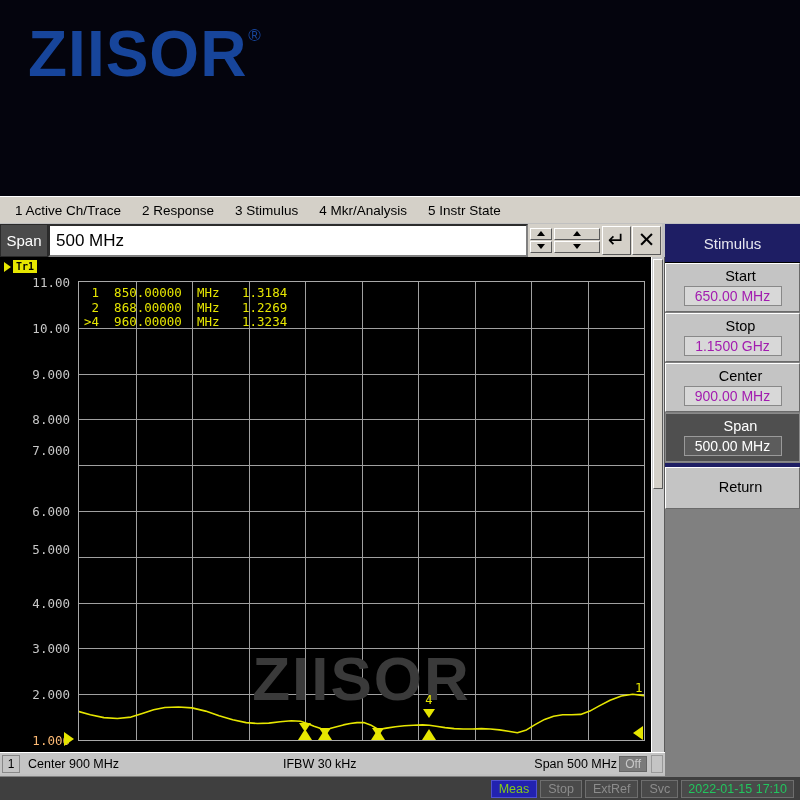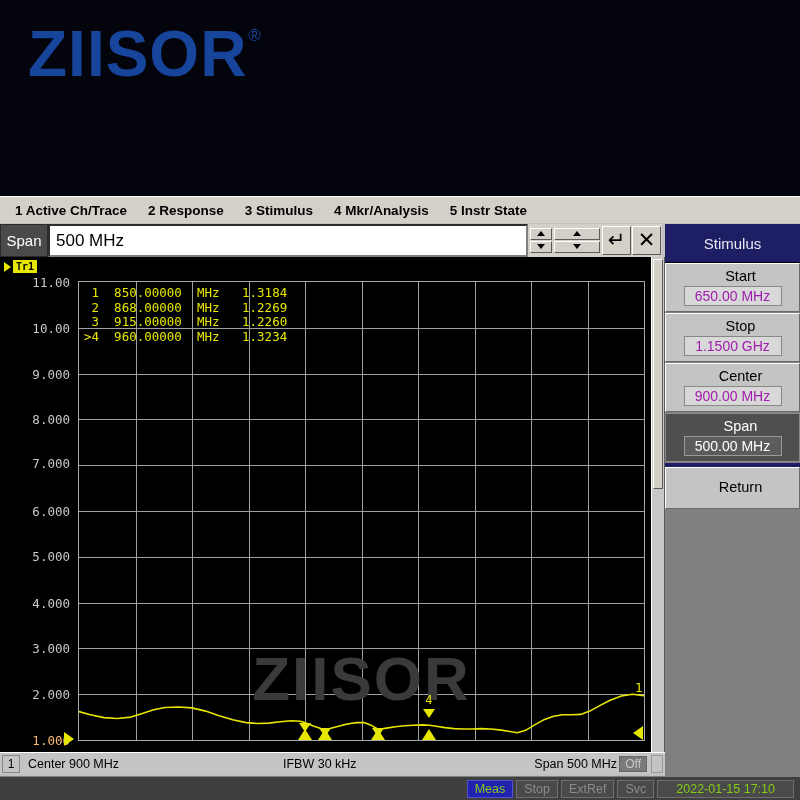--- a/index.html
+++ b/index.html
@@ -34,21 +34,20 @@
   .menubar{
     position:absolute;left:0;top:196px;width:800px;height:26px;
     background:#d4d0c8;
     border-top:1px solid #fff;
     display:flex;align-items:center;
     font-size:13.5px;color:#000;
   }
   .menuitem{
     padding:2px 9px;margin-left:3px;white-space:nowrap;
     font-family:"Liberation Sans", sans-serif;
-    font-weight:bold;
   }
   .menuitem:first-child{margin-left:6px;}
 
   
   .entrybar{
     position:absolute;left:0;top:224px;width:662px;height:33px;
     background:#d4d0c8;display:flex;align-items:stretch;
   }
   .entry-label{
     width:48px;background:#4a4a4a;color:#fff;
@@ -231,23 +230,23 @@
     border-top:1px solid #808080;box-sizing:border-box;
   }
   .tb-btn{
     height:18px;margin-right:3px;padding:0 7px;
     display:flex;align-items:center;font-size:12.5px;
     border:1px solid #6e6e6e;box-sizing:border-box;
     background:#4a4a4a;color:#8c8c8c;
   }
   .tb-btn.active{background:#2222b0;color:#84cc16;border-color:#5050d0;margin-left:24px;}
   .tb-clock{
-    height:18px;margin-right:6px;padding:0 18px;
+    height:18px;margin-right:6px;padding:0 6px;
     display:flex;align-items:center;font-size:12.5px;
-    background:#4a4a4a;color:#84cc16;border:1px solid #6e6e6e;
+    background:#4a4a4a;color:#22c55e;border:1px solid #6e6e6e;
     box-sizing:border-box;
   }
 </style>
 </head>
 <body>
 
 <div id="app">
 
   <div class="logo-banner">
     <div class="logo-wrap">
@@ -294,23 +293,23 @@
     <div class="trace-header">
       <span class="tri-right"></span>
       <span class="tr-badge">Tr1</span>
     </div>
 
     <div class="yaxis">
         <div class="ylab" style="top: 7px;">11.00</div>
         <div class="ylab" style="top: 52.8px;">10.00</div>
         <div class="ylab" style="top: 98.6px;">9.000</div>
         <div class="ylab" style="top: 144.4px;">8.000</div>
-        <div class="ylab" style="top: 188px; margin-left: 28px;">7.000</div>
+        <div class="ylab" style="top: 175px; margin-left: 28px;">7.000</div>
         <div class="ylab" style="top: 236px;">6.000</div>
-        <div class="ylab" style="top: 281px;">5.000</div>
+        <div class="ylab" style="top: 274px;">5.000</div>
         <div class="ylab" style="top: 327.6px;">4.000</div>
         <div class="ylab" style="top: 373.4px;">3.000</div>
         <div class="ylab" style="top: 419.2px;">2.000</div>
         <div class="ylab ref" style="top: 465px;">1.000</div>
         <div class="refpointer" style="top: 457px; left: 64px;"></div>
       </div>
 
     <div class="plotbox">
       <div class="plotinner">
         <svg id="grid-svg" width="565" height="458" style="position:absolute;left:0;top:0;">
@@ -330,21 +329,21 @@
             <line x1="0" y1="229.5" x2="565" y2="229.5" stroke="#a0a0a0" stroke-width="1"></line>
             <line x1="0" y1="275.5" x2="565" y2="275.5" stroke="#a0a0a0" stroke-width="1"></line>
             <line x1="0" y1="321.5" x2="565" y2="321.5" stroke="#a0a0a0" stroke-width="1"></line>
             <line x1="0" y1="366.5" x2="565" y2="366.5" stroke="#a0a0a0" stroke-width="1"></line>
             <line x1="0" y1="412.5" x2="565" y2="412.5" stroke="#a0a0a0" stroke-width="1"></line>
           </svg>
         <div class="watermark">ZIISOR</div>
         <svg id="trace-svg" width="565" height="458" style="position:absolute;left:0;top:0;">
             <polyline points="0.0,429.6 11.3,432.8 24.9,435.6 38.4,436.5 52.0,435.1 63.3,431.4 74.6,427.8 85.9,425.5 99.4,425.0 113.0,425.9 126.6,429.1 140.1,433.7 153.7,437.8 167.2,440.6 178.5,441.5 189.8,441.1 201.1,439.7 212.4,438.8 221.5,439.2 228.3,441.5 235.0,444.3 241.8,446.6 246.3,447.5 250.9,446.6 257.6,444.7 264.4,442.9 271.2,441.5 278.0,440.6 284.8,440.6 291.5,442.9 299.4,447.5 307.4,446.1 316.4,444.7 325.4,443.8 334.5,443.3 343.5,442.9 350.3,443.3 357.1,444.3 366.1,445.6 375.2,446.6 384.2,447.0 393.2,447.0 402.3,446.6 411.3,447.0 420.4,447.9 429.4,449.3 438.4,450.7 447.5,447.9 456.5,442.4 465.6,437.4 474.6,434.2 483.6,432.8 492.7,432.8 501.7,432.4 510.8,429.1 519.8,424.1 531.1,418.2 542.4,414.0 553.7,412.2 565.0,413.6" fill="none" stroke="#e6e600" stroke-width="1.6" stroke-linejoin="round" stroke-linecap="round"></polyline>
           </svg>
-        <div class="marker-table" id="marker-table"><div class="mk-row"> 1  850.00000  MHz   1.3184</div><div class="mk-row"> 2  868.00000  MHz   1.2269</div><div class="mk-row"> 3  915.00000  MHz   1.2260</div><div class="mk-row">&gt;4  960.00000  MHz   1.3234</div></div>
+        <div class="marker-table" id="marker-table"><div class="mk-row"> 1  850.00000  MHz   1.3184</div><div class="mk-row"> 2  868.00000  MHz   1.2269</div><div class="mk-row">&gt;4  960.00000  MHz   1.3234</div></div>
         <div id="marker-layer">
             <div class="mk-hollow" style="left: 220px; top: 441.417px;"></div>
             <div class="axis-tri" style="left: 219px; top: 447px; border-bottom: 11px solid rgb(230, 230, 0);"></div>
             <div class="mk-hollow" style="left: 240.34px; top: 445.608px;"></div>
             <div class="axis-tri" style="left: 239.34px; top: 447px; border-bottom: 11px solid rgb(230, 230, 0);"></div>
             <div class="mk-hollow" style="left: 293.45px; top: 445.649px;"></div>
             <div class="axis-tri" style="left: 292.45px; top: 447px; border-bottom: 11px solid rgb(230, 230, 0);"></div>
             <div class="mk-num" style="left: 346.3px; top: 411.188px;">4</div>
             <div class="mk-hollow" style="left: 344.3px; top: 427.188px;"></div>
             <div class="axis-tri" style="left: 343.3px; top: 447px;"></div>

